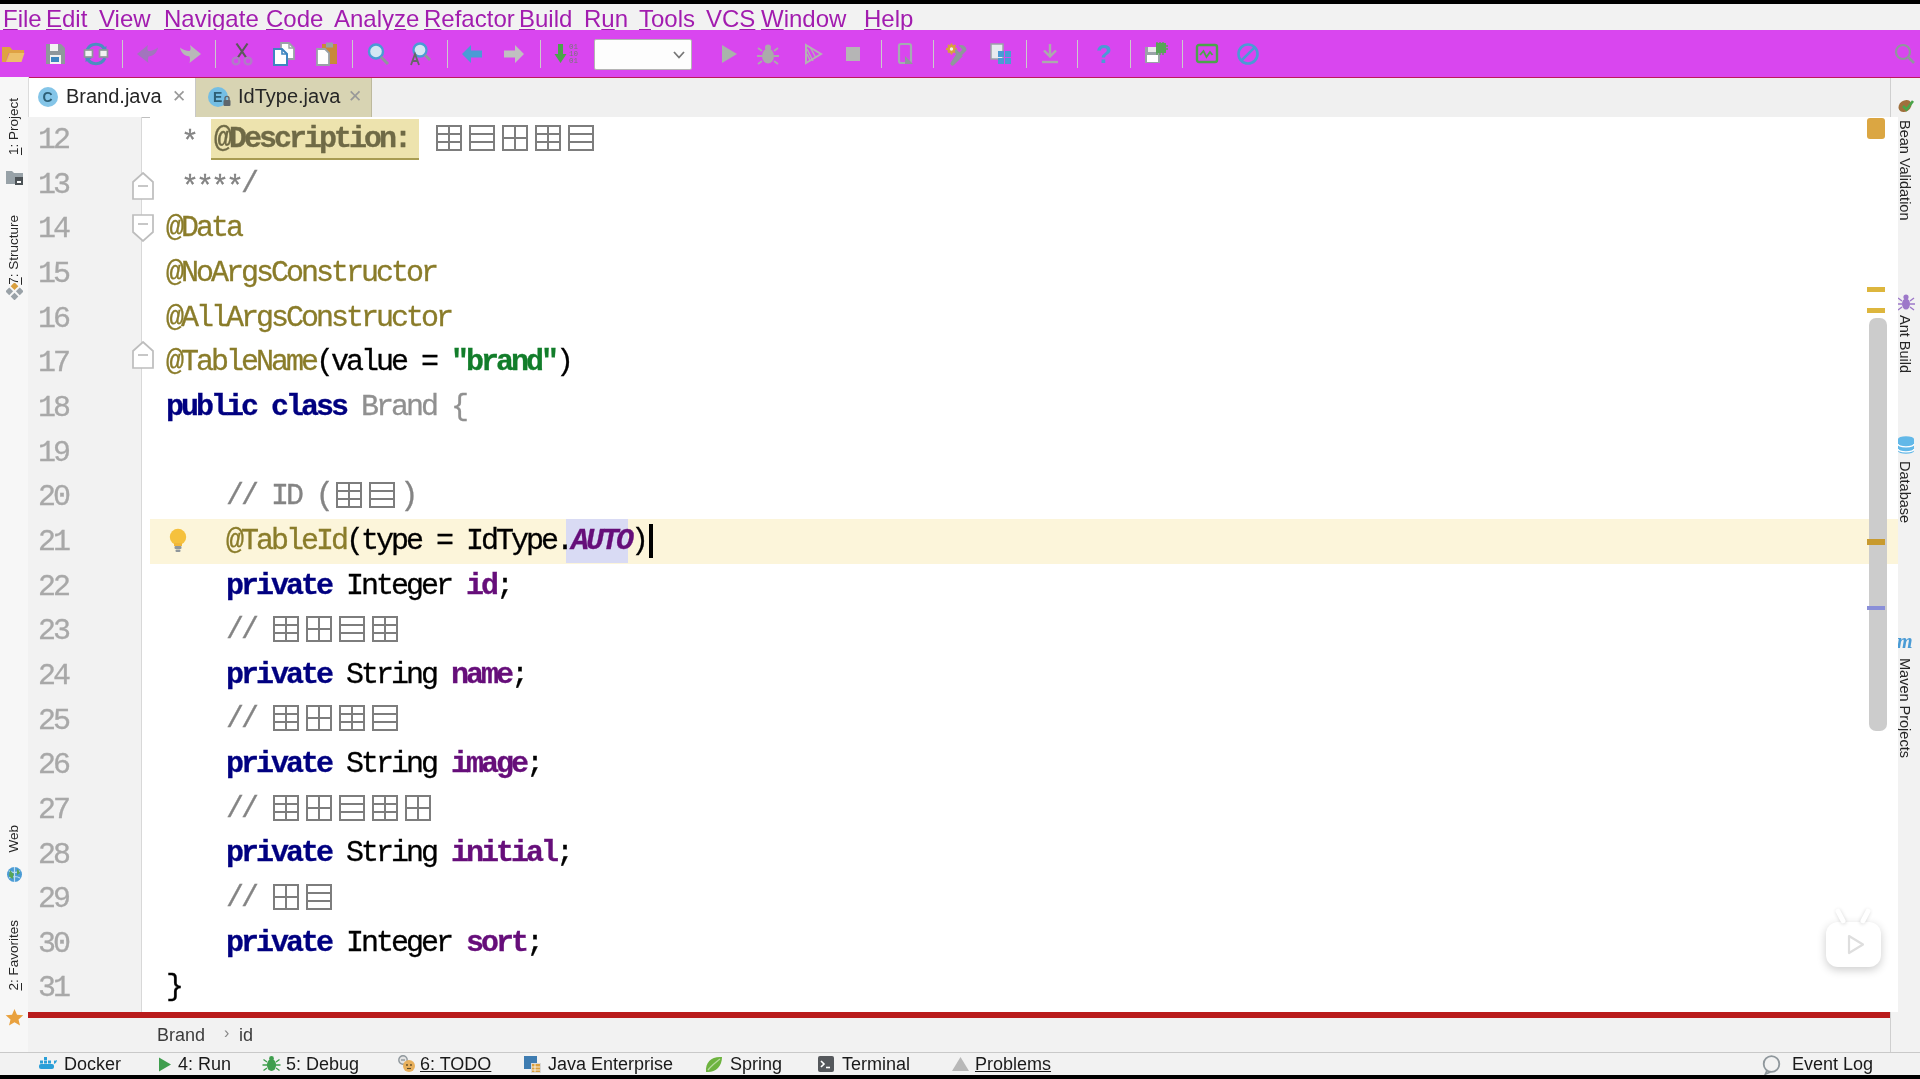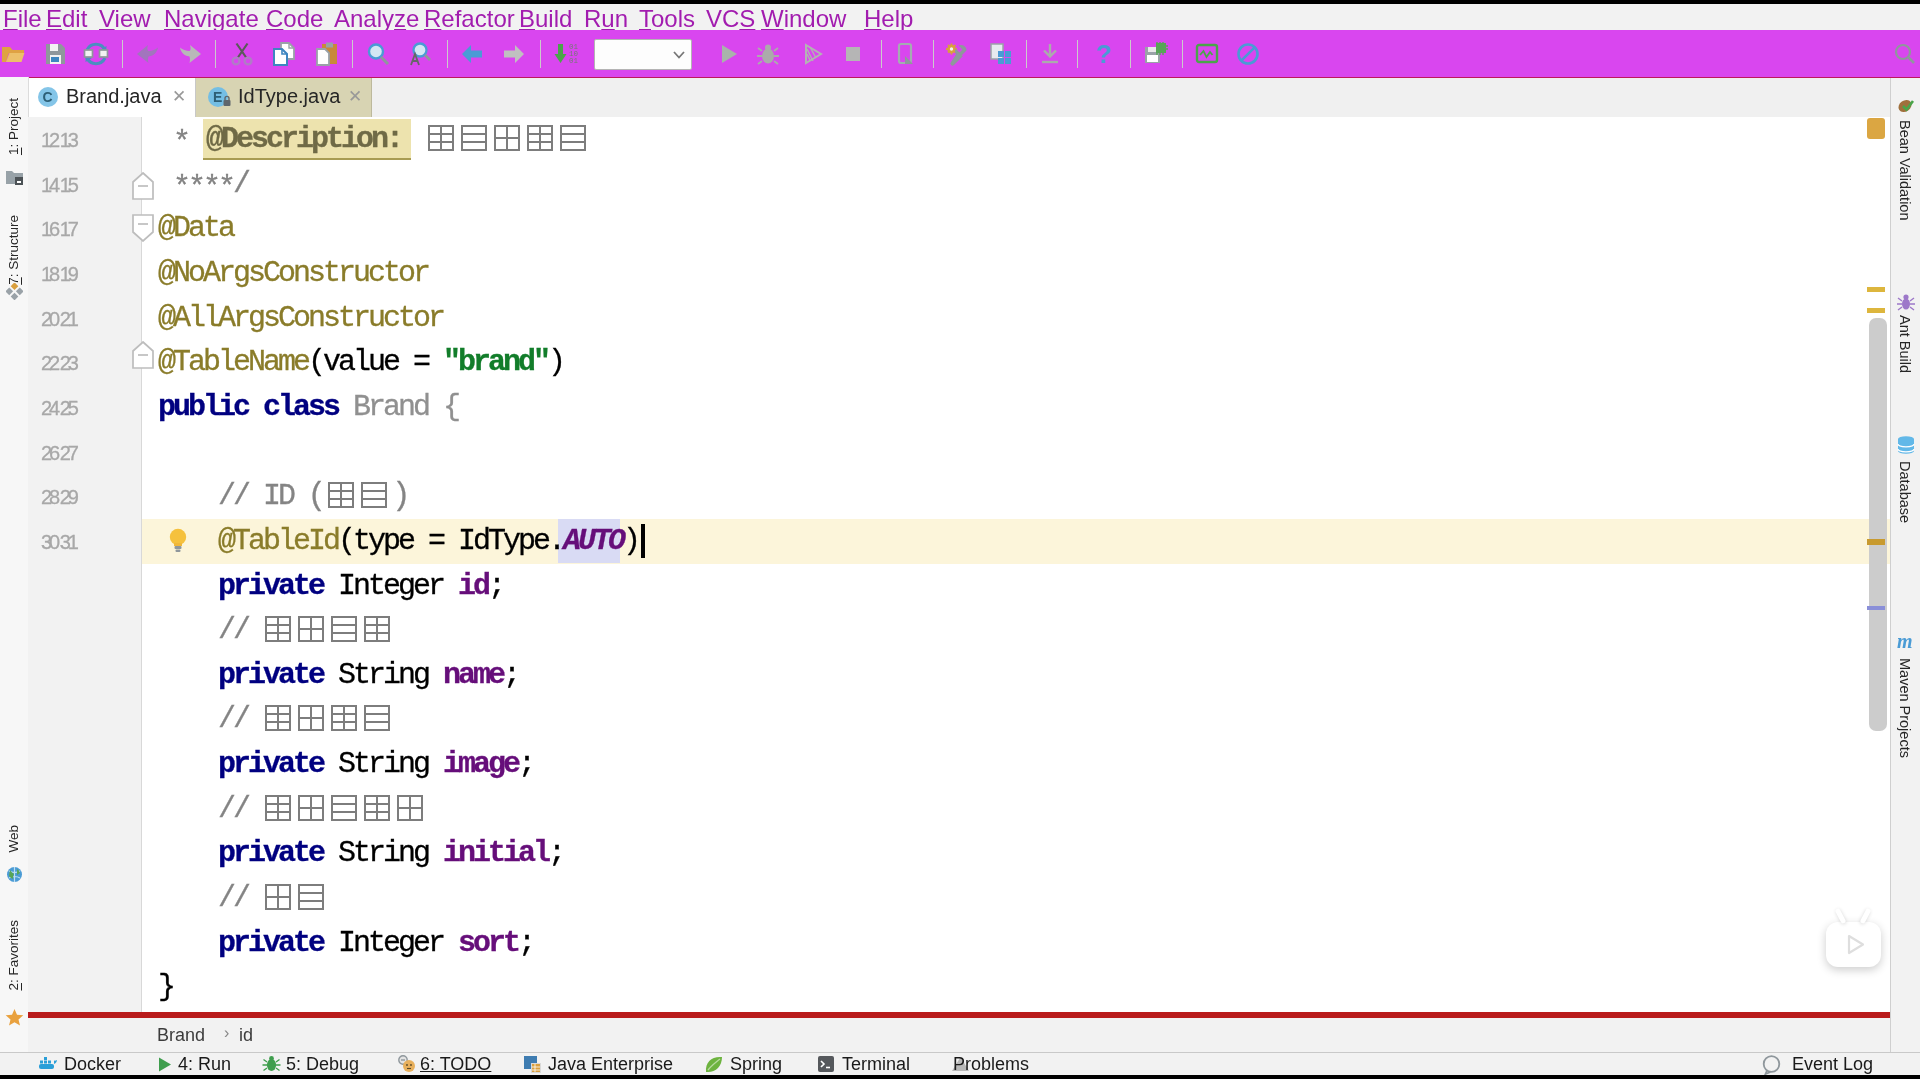--- a/index.html
+++ b/index.html
@@ -22,24 +22,24 @@
 .tabx{position:absolute;top:8px;font-size:17px;color:#999;}
 
 #leftstrip{position:absolute;left:0;top:77px;width:28px;height:975px;background:#f7f7f7;border-right:1px solid #dcdcdc;}
 #rightstrip{position:absolute;left:1890px;top:78px;width:30px;height:974px;background:#f2f2f2;border-left:1px solid #cfcfcf;}
 .vlabL{position:absolute;left:6px;writing-mode:vertical-rl;transform:rotate(180deg);
        font-size:13.5px;color:#262626;white-space:nowrap;}
 .vlabR{position:absolute;left:6px;writing-mode:vertical-rl;
        font-size:14.5px;color:#262626;white-space:nowrap;}
 
 #gutter{position:absolute;left:28px;top:117px;width:113px;height:895px;background:#f2f2f2;border-right:1px solid #d8d8d8;}
-#lnums{position:absolute;left:8px;top:1px;width:40px;text-align:right;
-       font-family:Liberation Sans, sans-serif;font-size:20px;letter-spacing:-3px;
+#lnums{position:absolute;left:0px;top:1px;width:40px;text-align:right;
+       font-family:Liberation Mono, monospace;font-size:30px;letter-spacing:-3px;
        line-height:44.65px;color:#a8a8a8;-webkit-text-stroke:0.3px;}
-#editor{position:absolute;left:142px;top:117px;width:1748px;height:895px;background:#fff;}
+#editor{position:absolute;left:150px;top:117px;width:1748px;height:895px;background:#fff;}
 #curline{position:absolute;left:0;top:402px;width:1748px;height:45px;background:#fcf5da;}
 .cl{position:absolute;left:16px;white-space:pre;font-family:"Liberation Mono",monospace;
     font-size:30px;letter-spacing:-3px;line-height:44.65px;color:#000;-webkit-text-stroke:0.3px;}
 .kw{color:#000080;font-weight:bold;}
 .ann{color:#8a7c2a;}
 .cmt{color:#848484;}
 .str{color:#127d2a;font-weight:bold;}
 .fld{color:#660e7a;font-weight:bold;}
 .gry{color:#909090;}
 .ast{position:relative;top:4px;}
@@ -397,21 +397,21 @@
   <span class="sbt" style="left:730px;">Spring</span>
   <svg style="position:absolute;left:817px;top:2px" width="18" height="18">
       <rect x="1" y="1" width="16" height="16" rx="2" fill="#55585c"></rect>
       <path d="M4 6 L7 9 L4 12" stroke="#fff" stroke-width="1.6" fill="none"></path>
       <path d="M9 12.5 H13" stroke="#fff" stroke-width="1.6"></path>
     </svg>
   <span class="sbt" style="left:842px;">Terminal</span>
   <svg style="position:absolute;left:951px;top:2px" width="19" height="18">
       <path d="M9.5 2 L18 16 H1 Z" fill="#b8b8b8"></path>
     </svg>
-  <span class="sbt" style="left:953px;">Problems</span>
+  <span class="sbt" style="left:975px;text-decoration:underline;">Problems</span>
   <svg style="position:absolute;left:1761px;top:2px" width="21" height="20">
       <circle cx="10.5" cy="9" r="7.8" fill="none" stroke="#8f979c" stroke-width="1.8"></circle>
       <path d="M6 15.5 L4.5 19 L9.5 17" fill="none" stroke="#8f979c" stroke-width="1.8"></path>
     </svg>
   <span class="sbt" style="left:1792px;">Event Log</span>
 </div>
 
 <svg style="position:absolute;left:132px;top:172px" width="22" height="28">
     <path d="M11 1 L21 10 V27 H1 V10 Z" fill="#fff" stroke="#bdbdbd" stroke-width="1.7"></path>
     <path d="M6 14 H16" stroke="#bdbdbd" stroke-width="1.7"></path>

